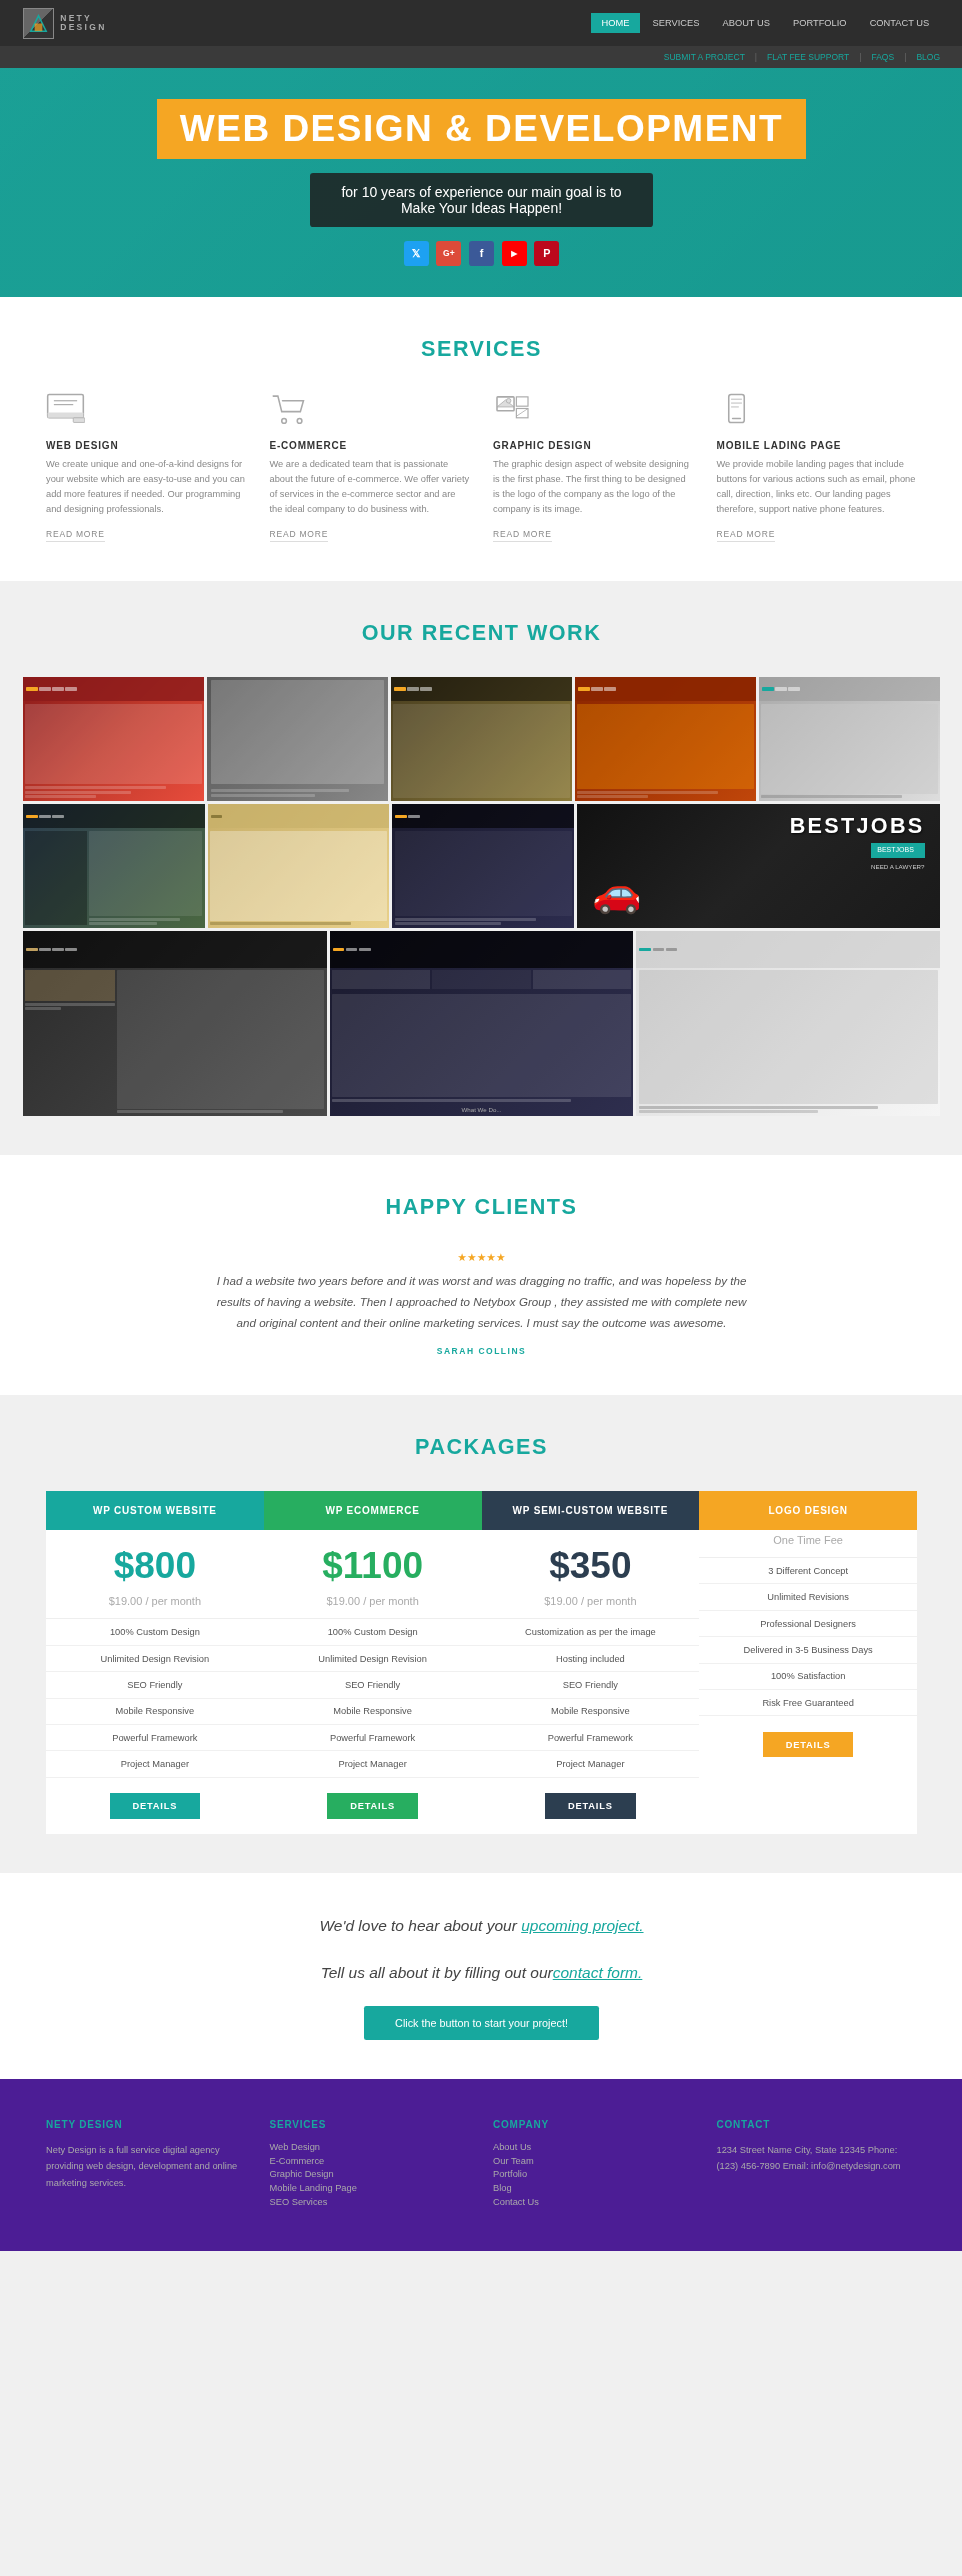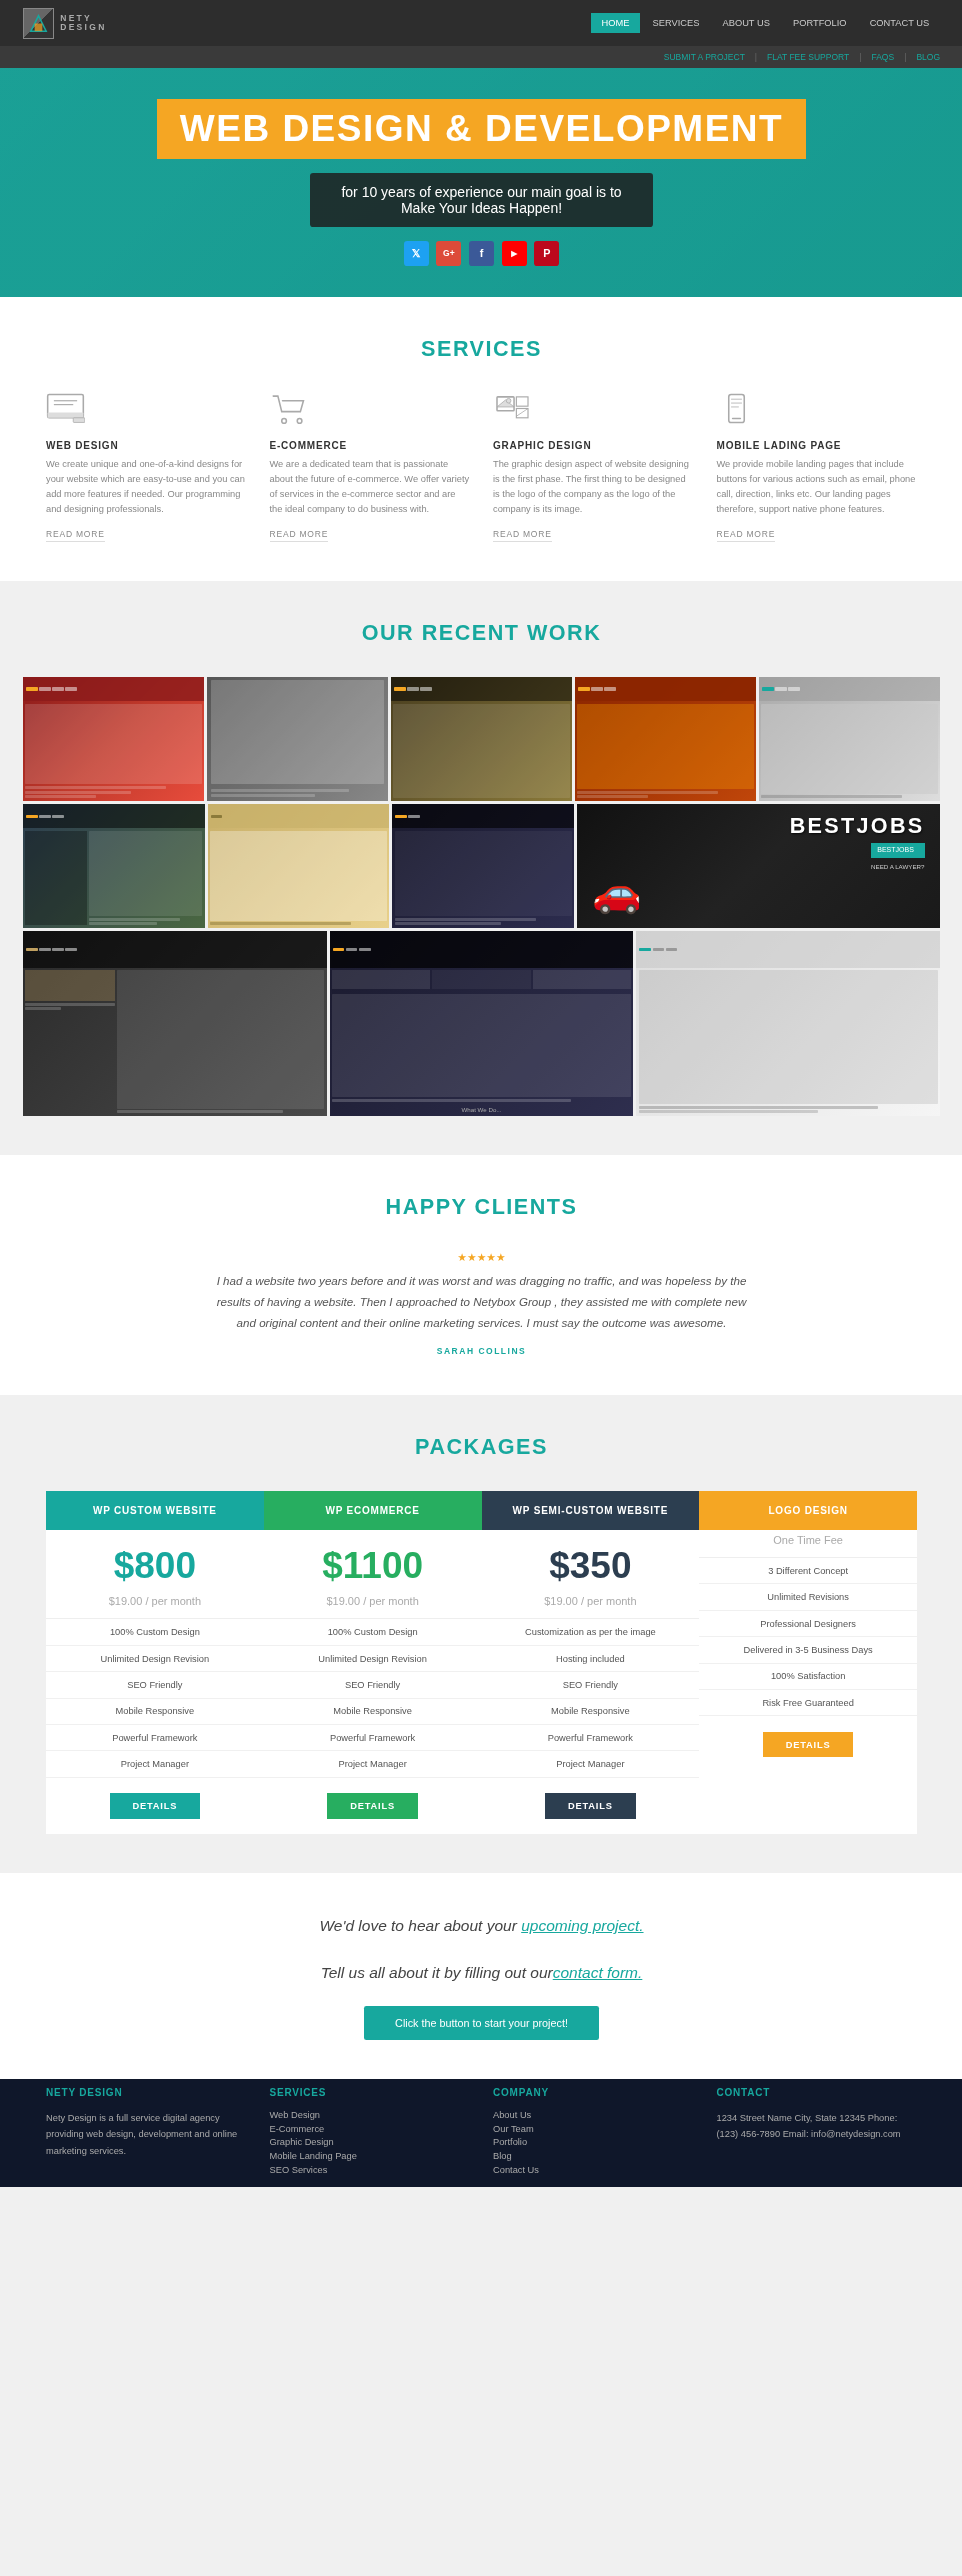--- a/index.html
+++ b/index.html
@@ -102,21 +102,21 @@
     .pkg-btn.dark { background: #2c3e50; }
     .pkg-btn.orange { background: #f5a623; }
 
     
     .cta-section { background: #fff; padding: 39px 73px; text-align: center; }
     .cta-text { font-size: 15.5px; color: #444; line-height: 1.8; margin-bottom: 19.3px; font-style: italic; }
     .cta-link { color: #17a89e; text-decoration: underline; cursor: pointer; }
     .cta-btn { background: #17a89e; color: #fff; border: none; padding: 10.8px 31px; font-size: 10.8px; cursor: pointer; border-radius: 2.3px; }
 
     
-    .footer { background: #0f172a; padding: 8px 46px; display: grid; grid-template-columns: repeat(4, 1fr); gap: 23px; }
+    .footer { background: #4c1d95; padding: 40px 46px; display: grid; grid-template-columns: repeat(4, 1fr); gap: 23px; }
     .footer-col-title { color: #17a89e; font-size: 10px; font-weight: 700; text-transform: uppercase; margin-bottom: 11.6px; letter-spacing: 0.8px; }
     .footer-text { color: #aaa; font-size: 9.3px; line-height: 1.8; }
     .footer-link { color: #aaa; font-size: 9.3px; display: block; margin-bottom: 3.9px; cursor: pointer; }
 
     
     .stars { color: #f5a623; font-size: 10.8px; margin-bottom: 7.7px; }
   </style>
 </head>
 <body>
 

